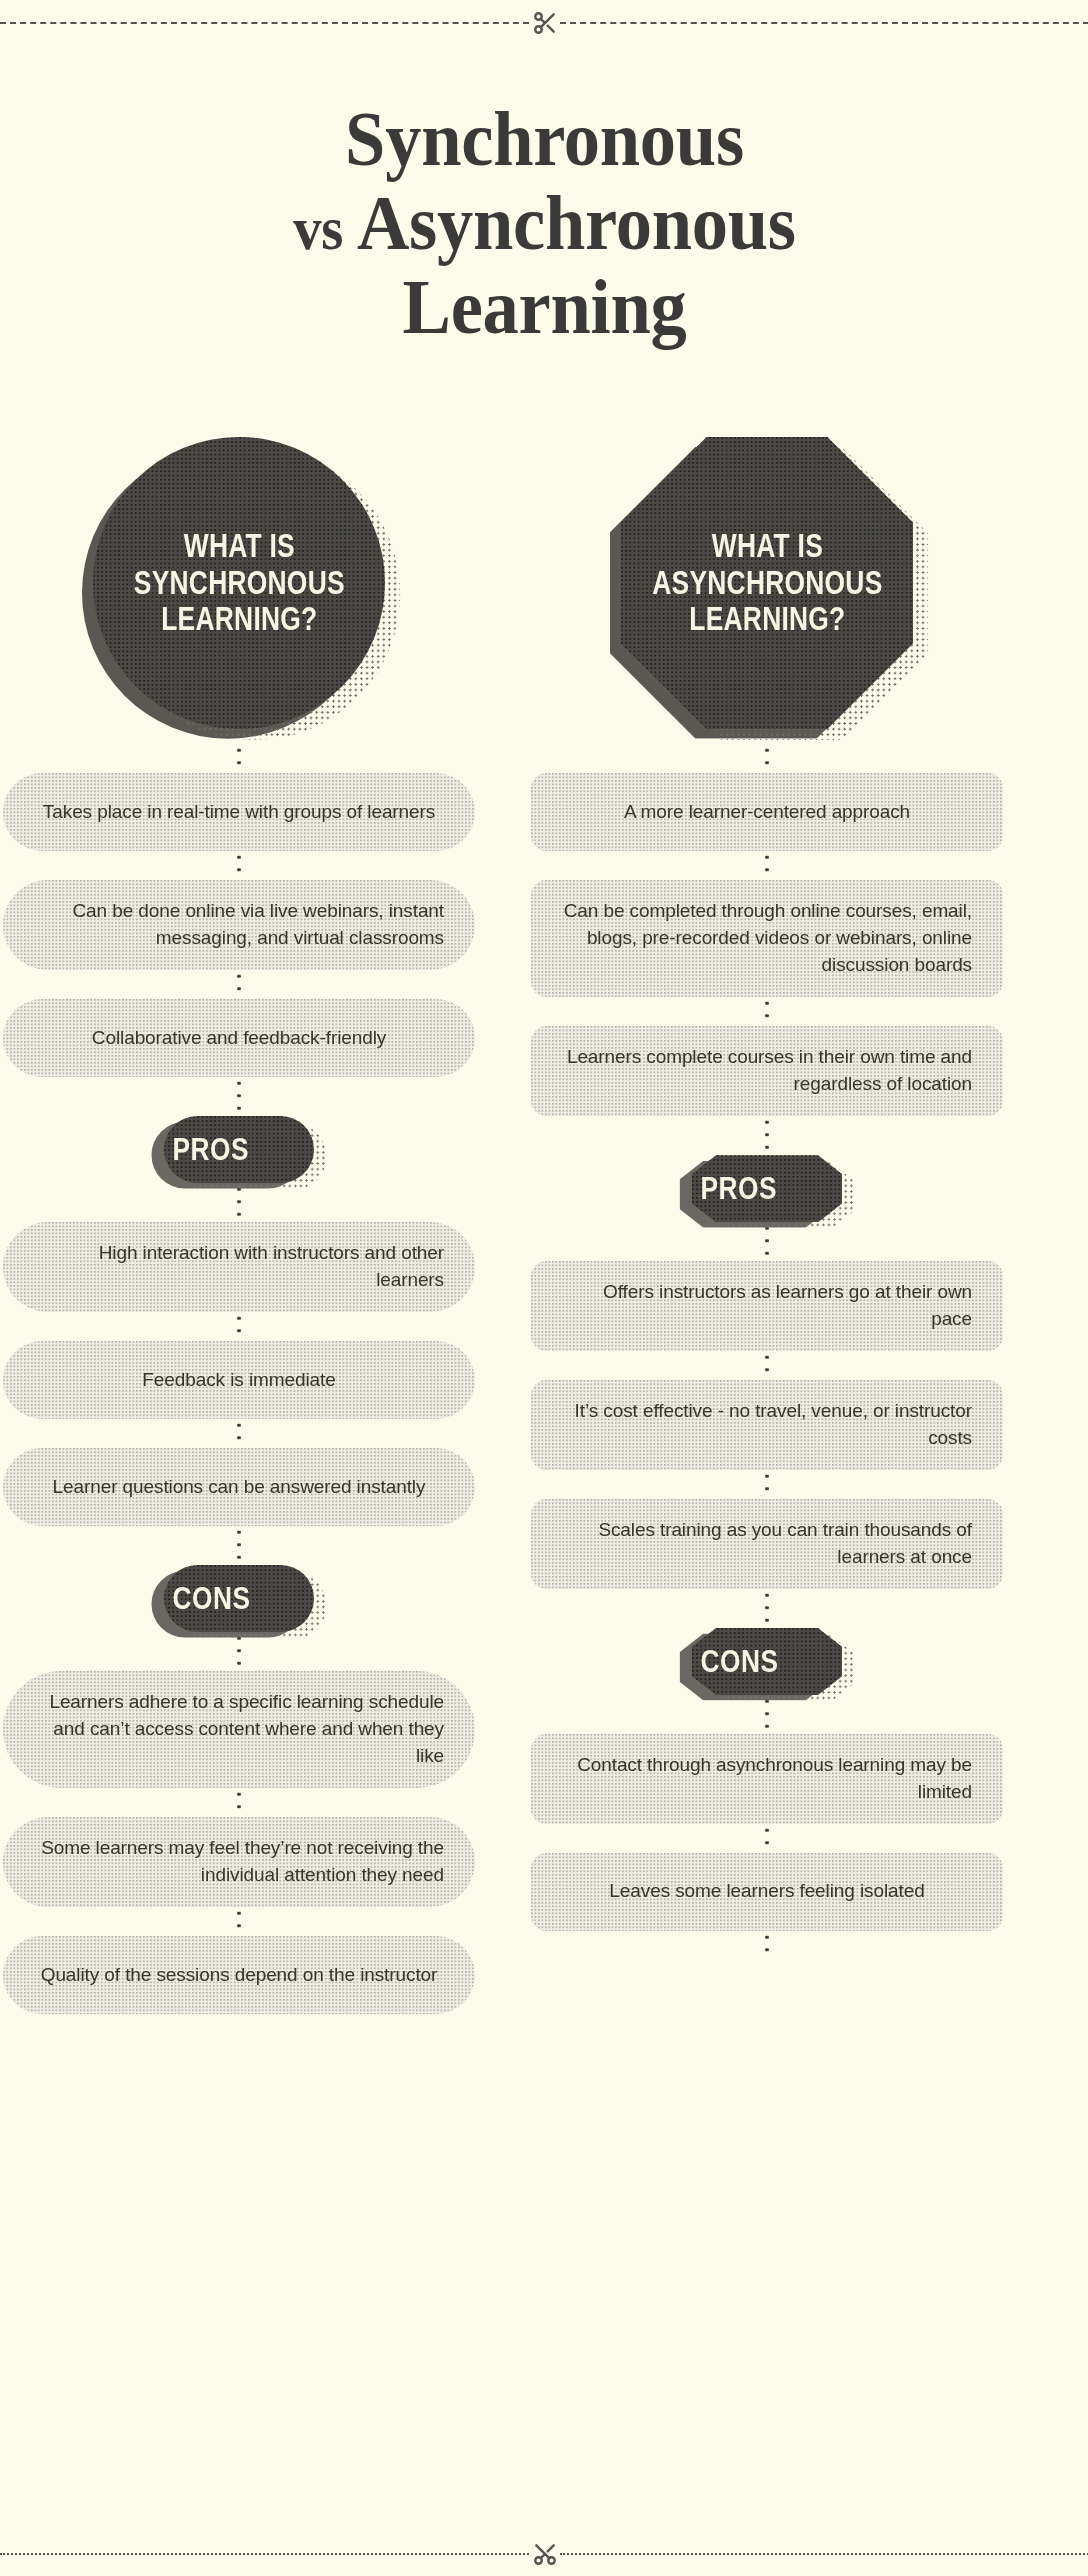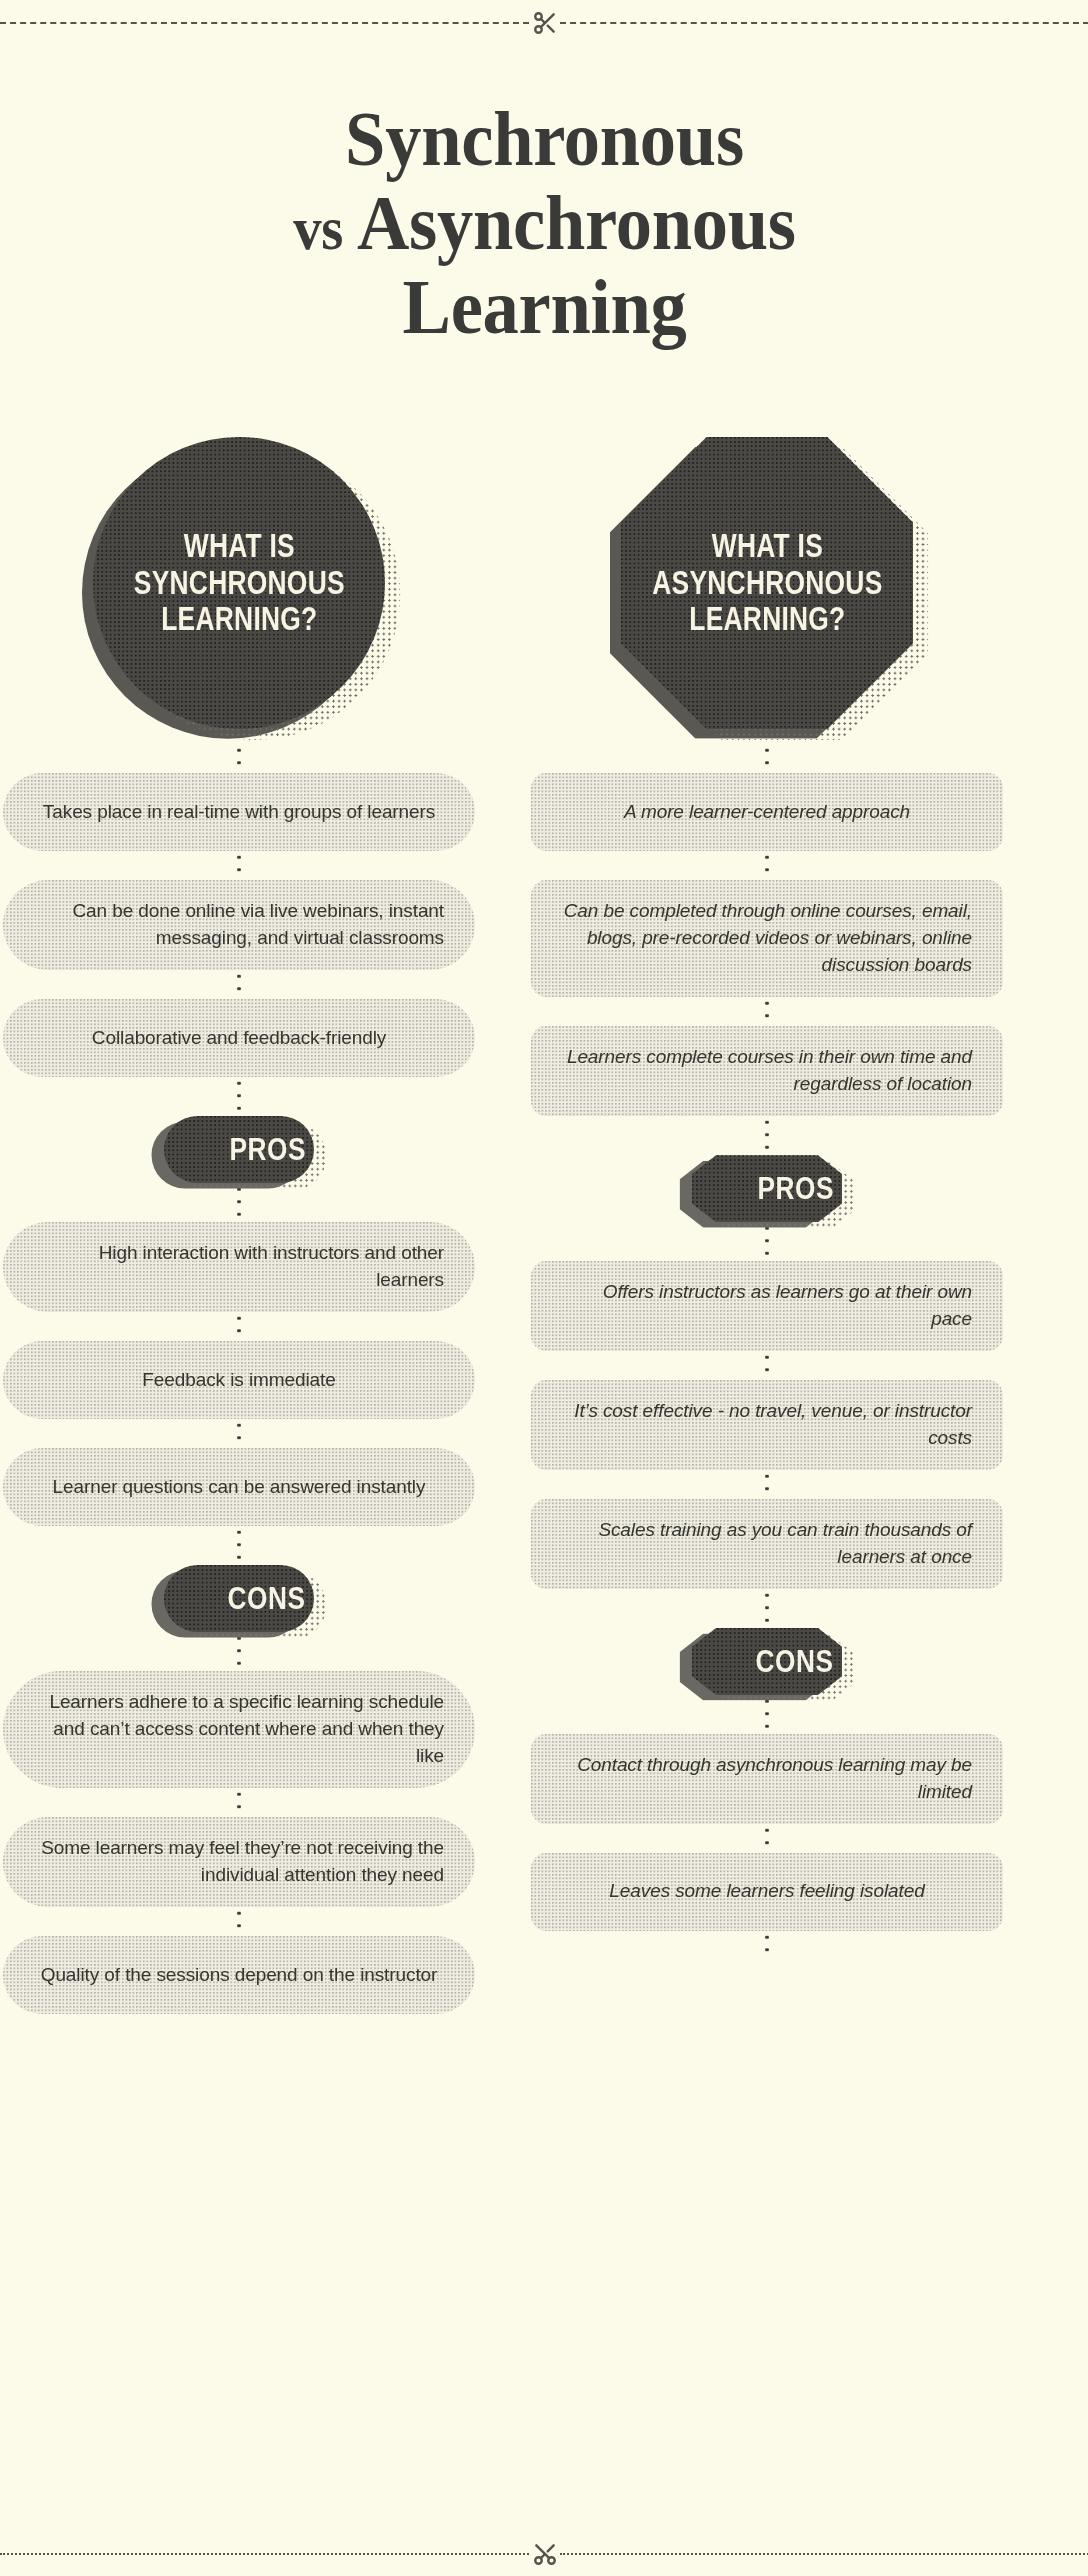--- a/index.html
+++ b/index.html
@@ -163,21 +163,21 @@
     align-items: center;
     justify-content: center;
     text-align: right;
     padding: 18px 31px;
     font-size: 19px;
     line-height: 1.42;
     color: #35342F;
     letter-spacing: -0.1px;
   }
   .col-sync .infobox { border-radius: 694px; }
-  .col-async .infobox { border-radius: 15.3px; font-style: italic; }
+  .col-async .infobox { border-radius: 15.3px; }
 
   
   .badge-wrap {
     position: relative;
     width: 150px;
     height: 67px;
   }
   .badge-shadow {
     position: absolute;
     inset: 0;
@@ -190,21 +190,21 @@
     transform: translate(12.5px, 7px);
     background-image:
       radial-gradient(circle at 1.4px 1.4px, #77746B 1.1px, transparent 1.2px);
     background-size: 5.6px 5.6px;
   }
   .badge {
     position: absolute;
     inset: 0;
     display: flex;
     align-items: center;
-    justify-content: flex-end;
+    justify-content: flex-start;
   }
   .badge .label {
     color: #F7F4E4;
     font-weight: bold;
     font-size: 32px;
     letter-spacing: 0.7px;
     transform: scaleX(0.82);
     text-transform: uppercase;
   }
   .pill-clip { border-radius: 694px; }

